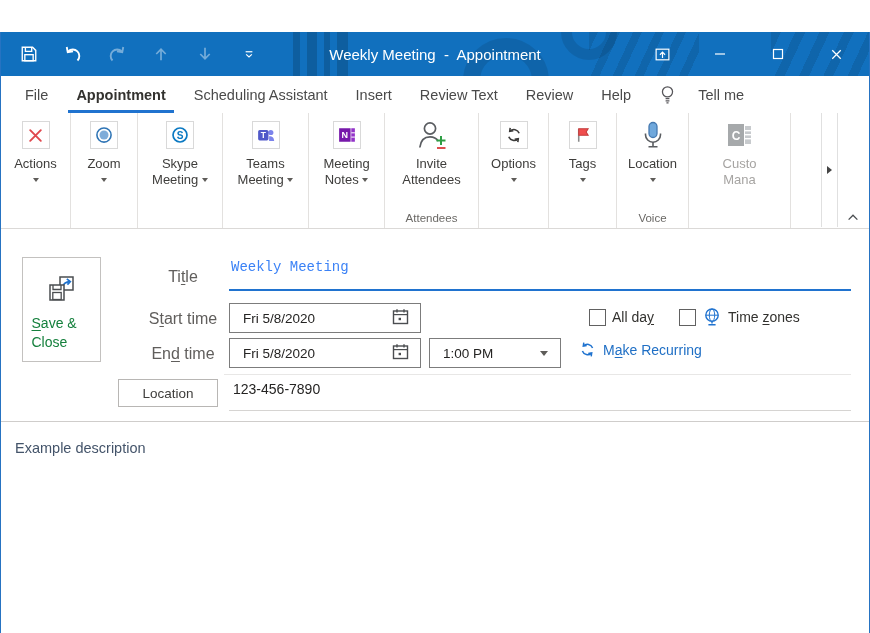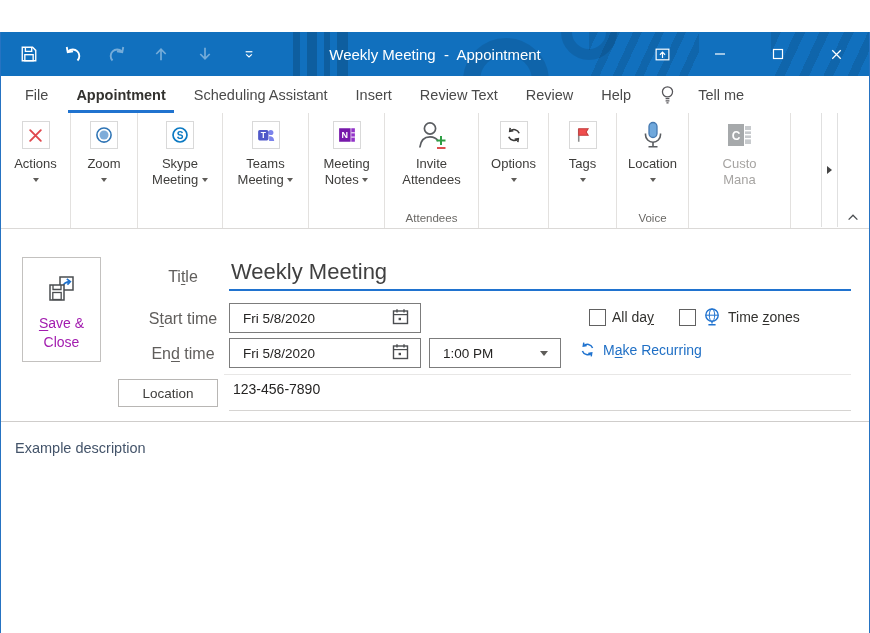--- a/index.html
+++ b/index.html
@@ -62,23 +62,23 @@
   .tri-right { width:0; height:0; border-top:4px solid transparent; border-bottom:4px solid transparent;
                border-left:5px solid #444; }
   .collapse-btn { position:absolute; right:6px; bottom:3px; width:20px; height:16px;
                   display:flex; align-items:center; justify-content:center; }
 
   
   .formarea { position:absolute; left:0; top:197px; width:100%; height:193px; background:#fff;
               border-bottom:1px solid #CFCDCB; }
   .saveclose { position:absolute; left:21px; top:28px; width:79px; height:105px; border:1px solid #C3C1BF;
                background:#fff; display:flex; flex-direction:column; align-items:center; padding-top:16px; cursor:default; }
-  .saveclose .sc-label { margin-top:10px; font-size:14px; color:#a21caf; text-align:center; line-height:19px; width:60px; }
+  .saveclose .sc-label { margin-top:10px; font-size:14px; color:#15803d; text-align:left; line-height:19px; width:60px; }
   .flabel { position:absolute; left:132px; width:100px; text-align:center; font-size:16px; color:#605E5C; }
-  .title-input { position:absolute; left:230px; top:30px; width:618px; font-size:22px; color:#404040; }
+  .title-input { position:absolute; left:230px; top:30px; width:618px; font-size:14px; color:#3b82f6;font-family:Liberation Mono, monospace; }
   .title-underline { position:absolute; left:228px; top:60px; width:622px; height:2px; background:#2073CF; }
   .datebox { position:absolute; width:192px; height:30px; border:1px solid #7C7C7C; background:#fff;
              display:flex; align-items:center; padding:0 10px 0 13px; font-size:13.5px; color:#252423;text-align:right; }
   .datebox .cal { margin-left:auto; }
   .timebox { position:absolute; left:428px; width:132px; height:30px; border:1px solid #7C7C7C; background:#fff;
              display:flex; align-items:center; padding:0 12px 0 13px; font-size:13.5px; color:#252423; }
   .timebox .caret { margin-left:auto; border-left-width:4.5px; border-right-width:4.5px; border-top-width:5px; }
   .checkbox { position:absolute; width:17px; height:17px; border:1px solid #616161; background:#fff; }
   .cb-label { position:absolute; font-size:14px; color:#33322F; }
   .recurring { position:absolute; left:578px; top:112px; display:flex; align-items:center; gap:7px;

